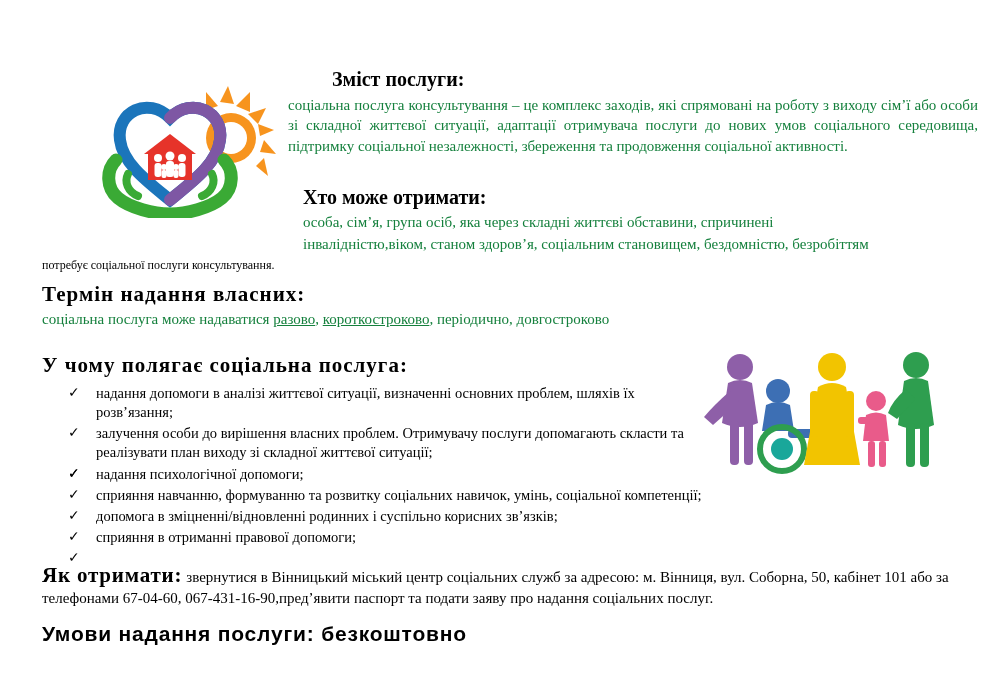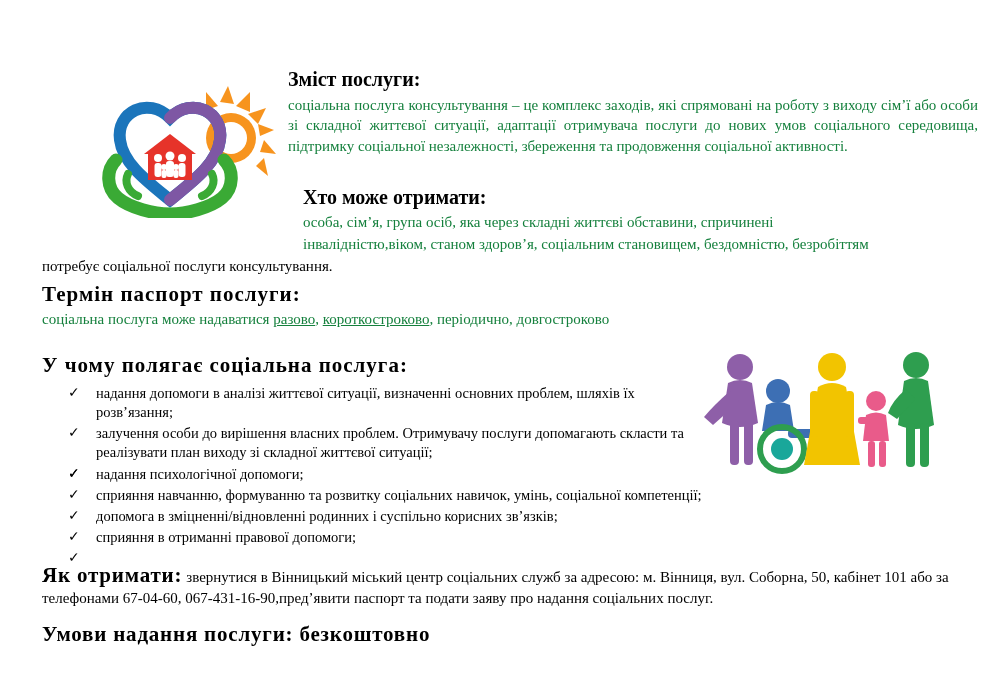--- a/index.html
+++ b/index.html
@@ -74,21 +74,21 @@
     color: #15803d;
   }
 
   
   .sec-content {
     position: absolute;
     left: 288px;
     top: 68px;
     width: 690px;
   }
-  .sec-content .h-bold { margin-bottom: 4px; }
+  .sec-content .h-bold { margin-bottom: 4px; margin-left: 44px; }
   .sec-content .body-text { width: 690px; }
 
   
   .sec-who {
     position: absolute;
     left: 288px;
     top: 186px;
     width: 700px;
     margin-left: 15px;
   }
@@ -96,21 +96,21 @@
   .sec-who .body-text {
     text-align: left;
     line-height: 1.45;
   }
   .sec-who-tail {
     position: absolute;
     left: 42px;
     top: 258px;
     width: 940px;
     font-family: "Liberation Serif", serif;
-    font-size: 15px;
+    font-size: 12px;
     color: #000000;
   }
 
   
   .sec-term {
     position: absolute;
     left: 42px;
     top: 282px;
     width: 930px;
   }
@@ -168,21 +168,21 @@
     font-size: 15px;
     line-height: 1.4;
   }
 
   
   .sec-cond {
     position: absolute;
     left: 42px;
     top: 622px;
     width: 700px;
-    font-family: Liberation Serif, serif;
+    font-family: Liberation Sans, sans-serif;
     font-weight: bold;
     font-size: 21px;
     letter-spacing: 0.8px;
   }
 </style>
 </head>
 <body>
 
 <div class="page">
 
@@ -234,21 +234,21 @@
   </div>
 
   <div class="sec-who">
     <div class="h-bold">Хто може отримати:</div>
     <div class="body-text">особа, сім’я, група осіб, яка через складні життєві обставини, спричинені</div>
     <div class="body-text">інвалідністю,віком, станом здоров’я, соціальним становищем, бездомністю, безробіттям</div>
   </div>
   <div class="sec-who-tail">потребує соціальної послуги консультування.</div>
 
   <div class="sec-term">
-    <div class="h-bold spaced">Термін паспорт послуги:</div>
+    <div class="h-bold spaced">Термін надання власних:</div>
     <div class="body-text">
       <span>соціальна послуга може надаватися </span><span class="u">разово</span><span>, </span><span class="u">короткостроково</span><span>, періодично, довгостроково</span>
     </div>
   </div>
 
   <div class="sec-what">
     <div class="h-bold spaced">У чому полягає  соціальна послуга:</div>
     <ul class="checklist">
       <li><span class="tick">✓</span><span>надання допомоги в аналізі життєвої ситуації, визначенні основних проблем, шляхів їх розв’язання;</span></li>
       <li><span class="tick">✓</span><span>залучення особи до вирішення власних проблем. Отримувачу послуги допомагають скласти та реалізувати план виходу зі складної життєвої ситуації;</span></li>

